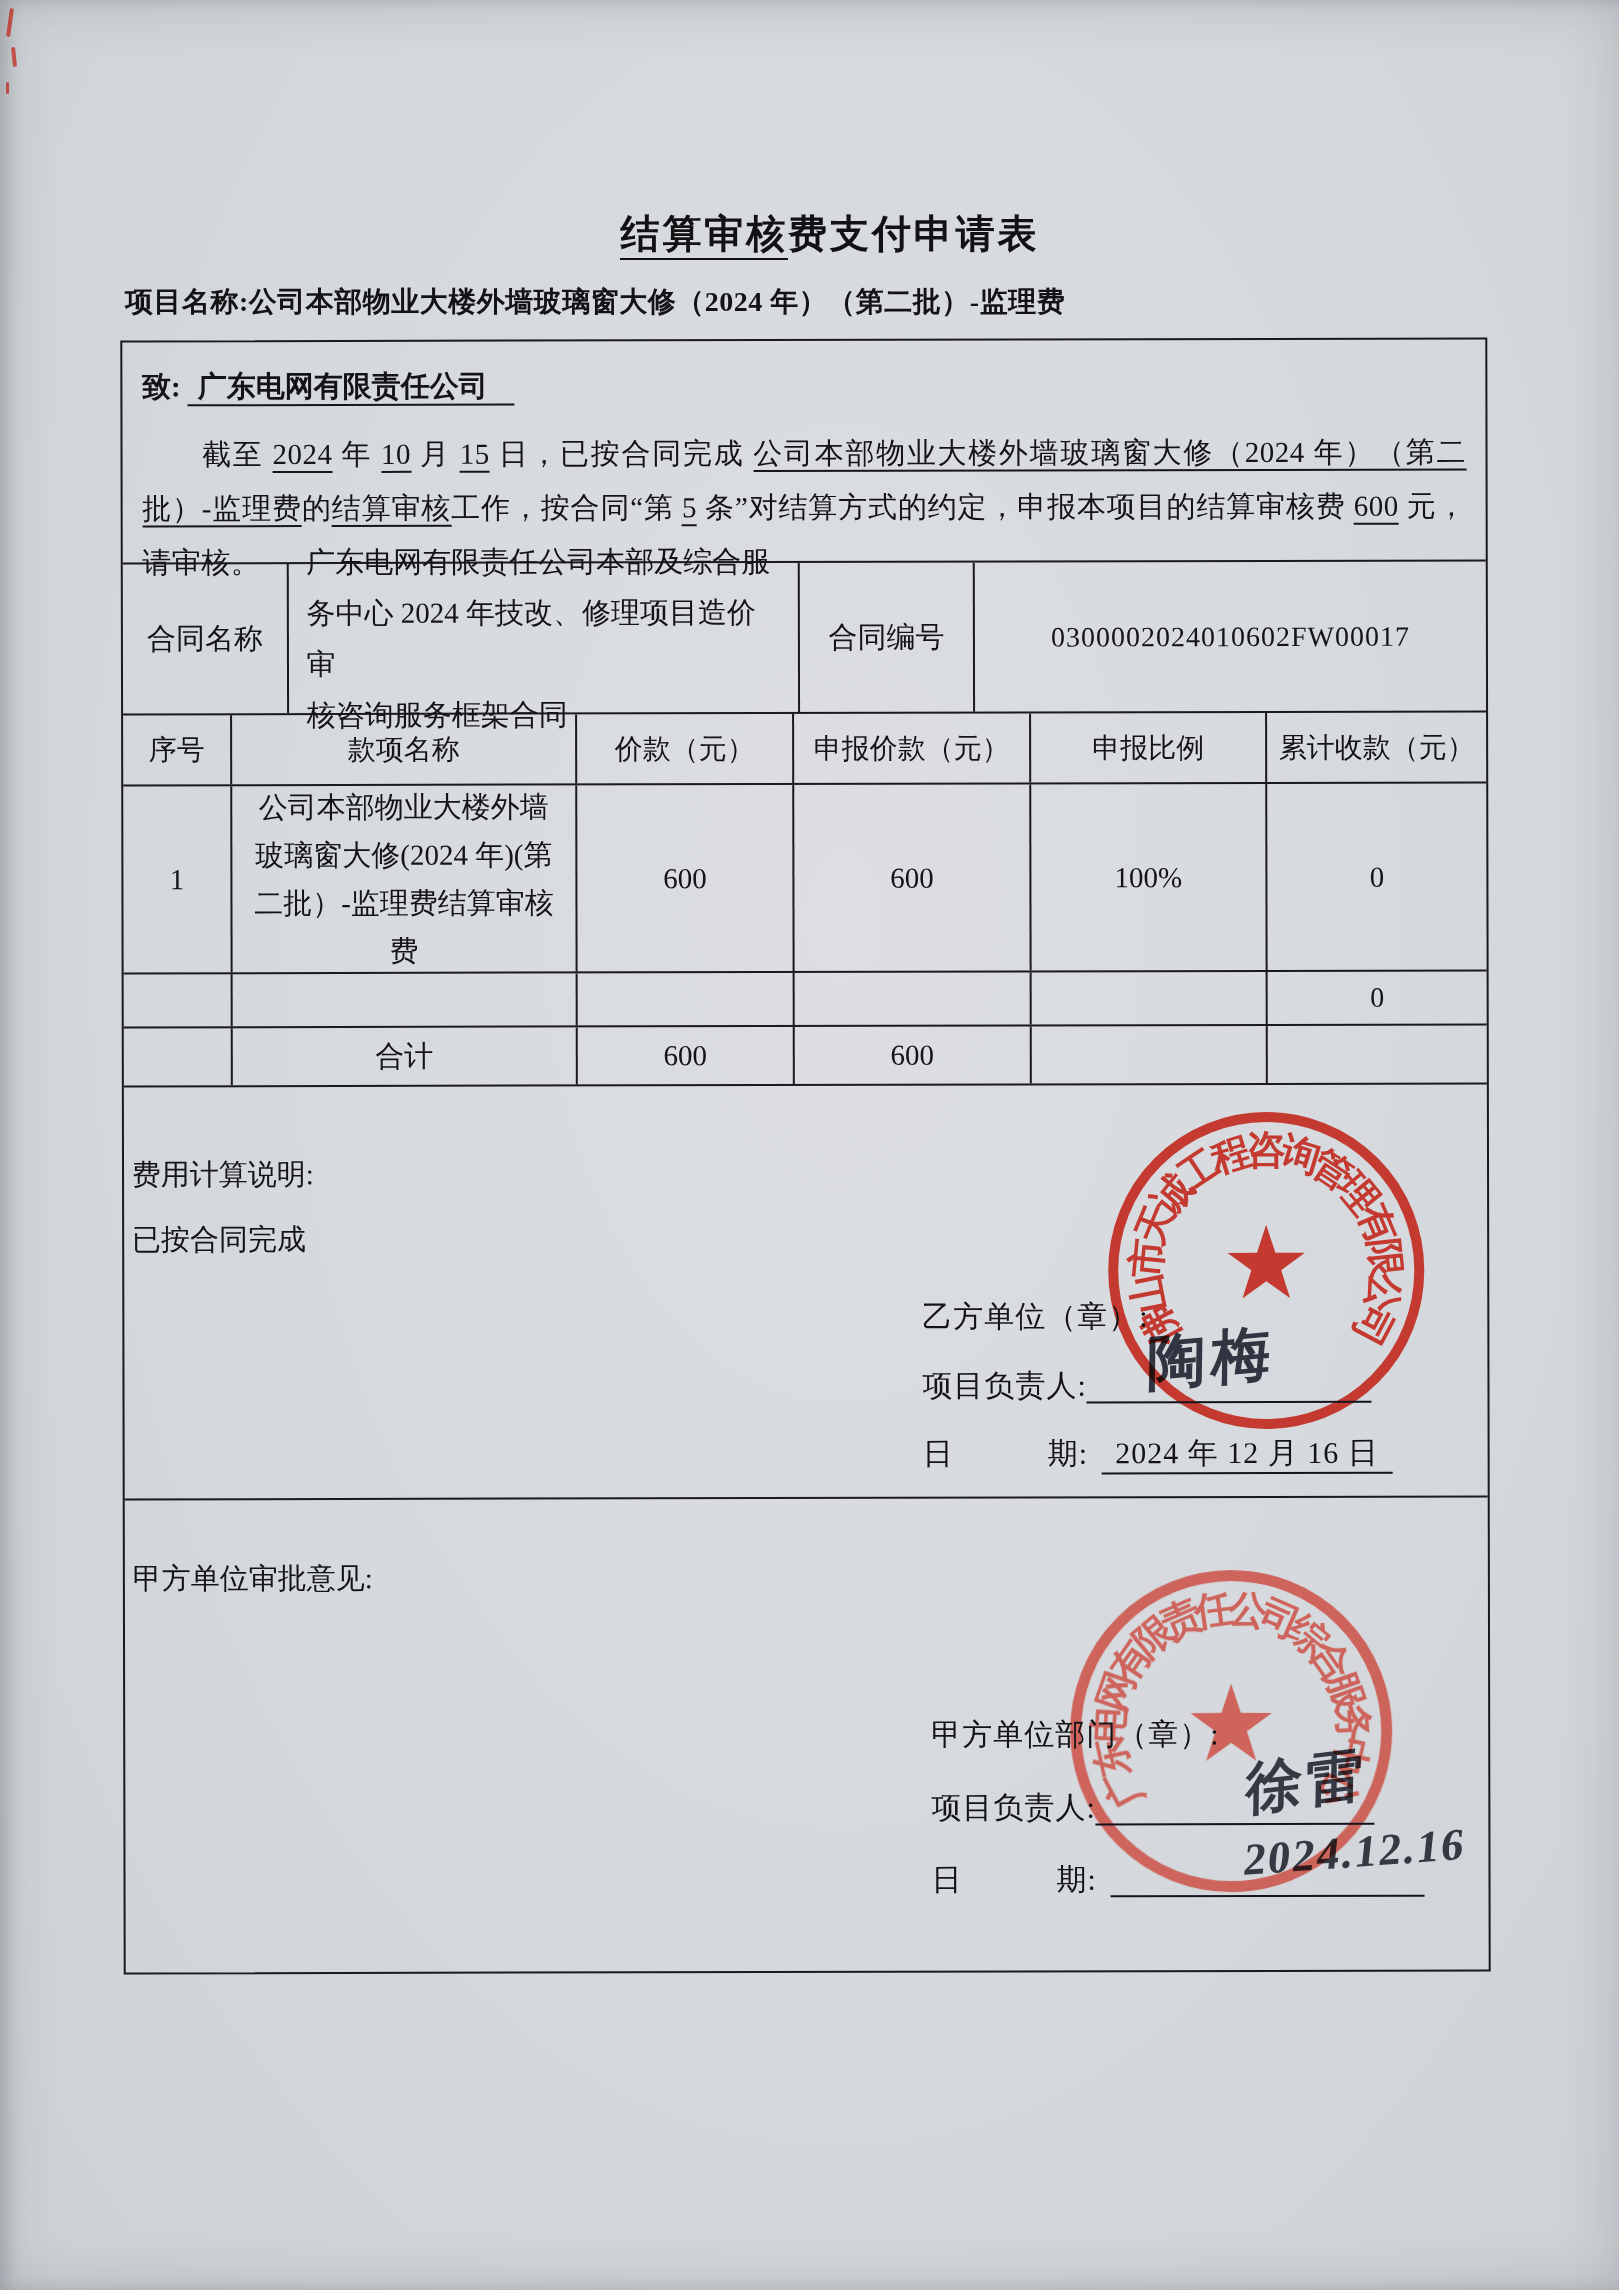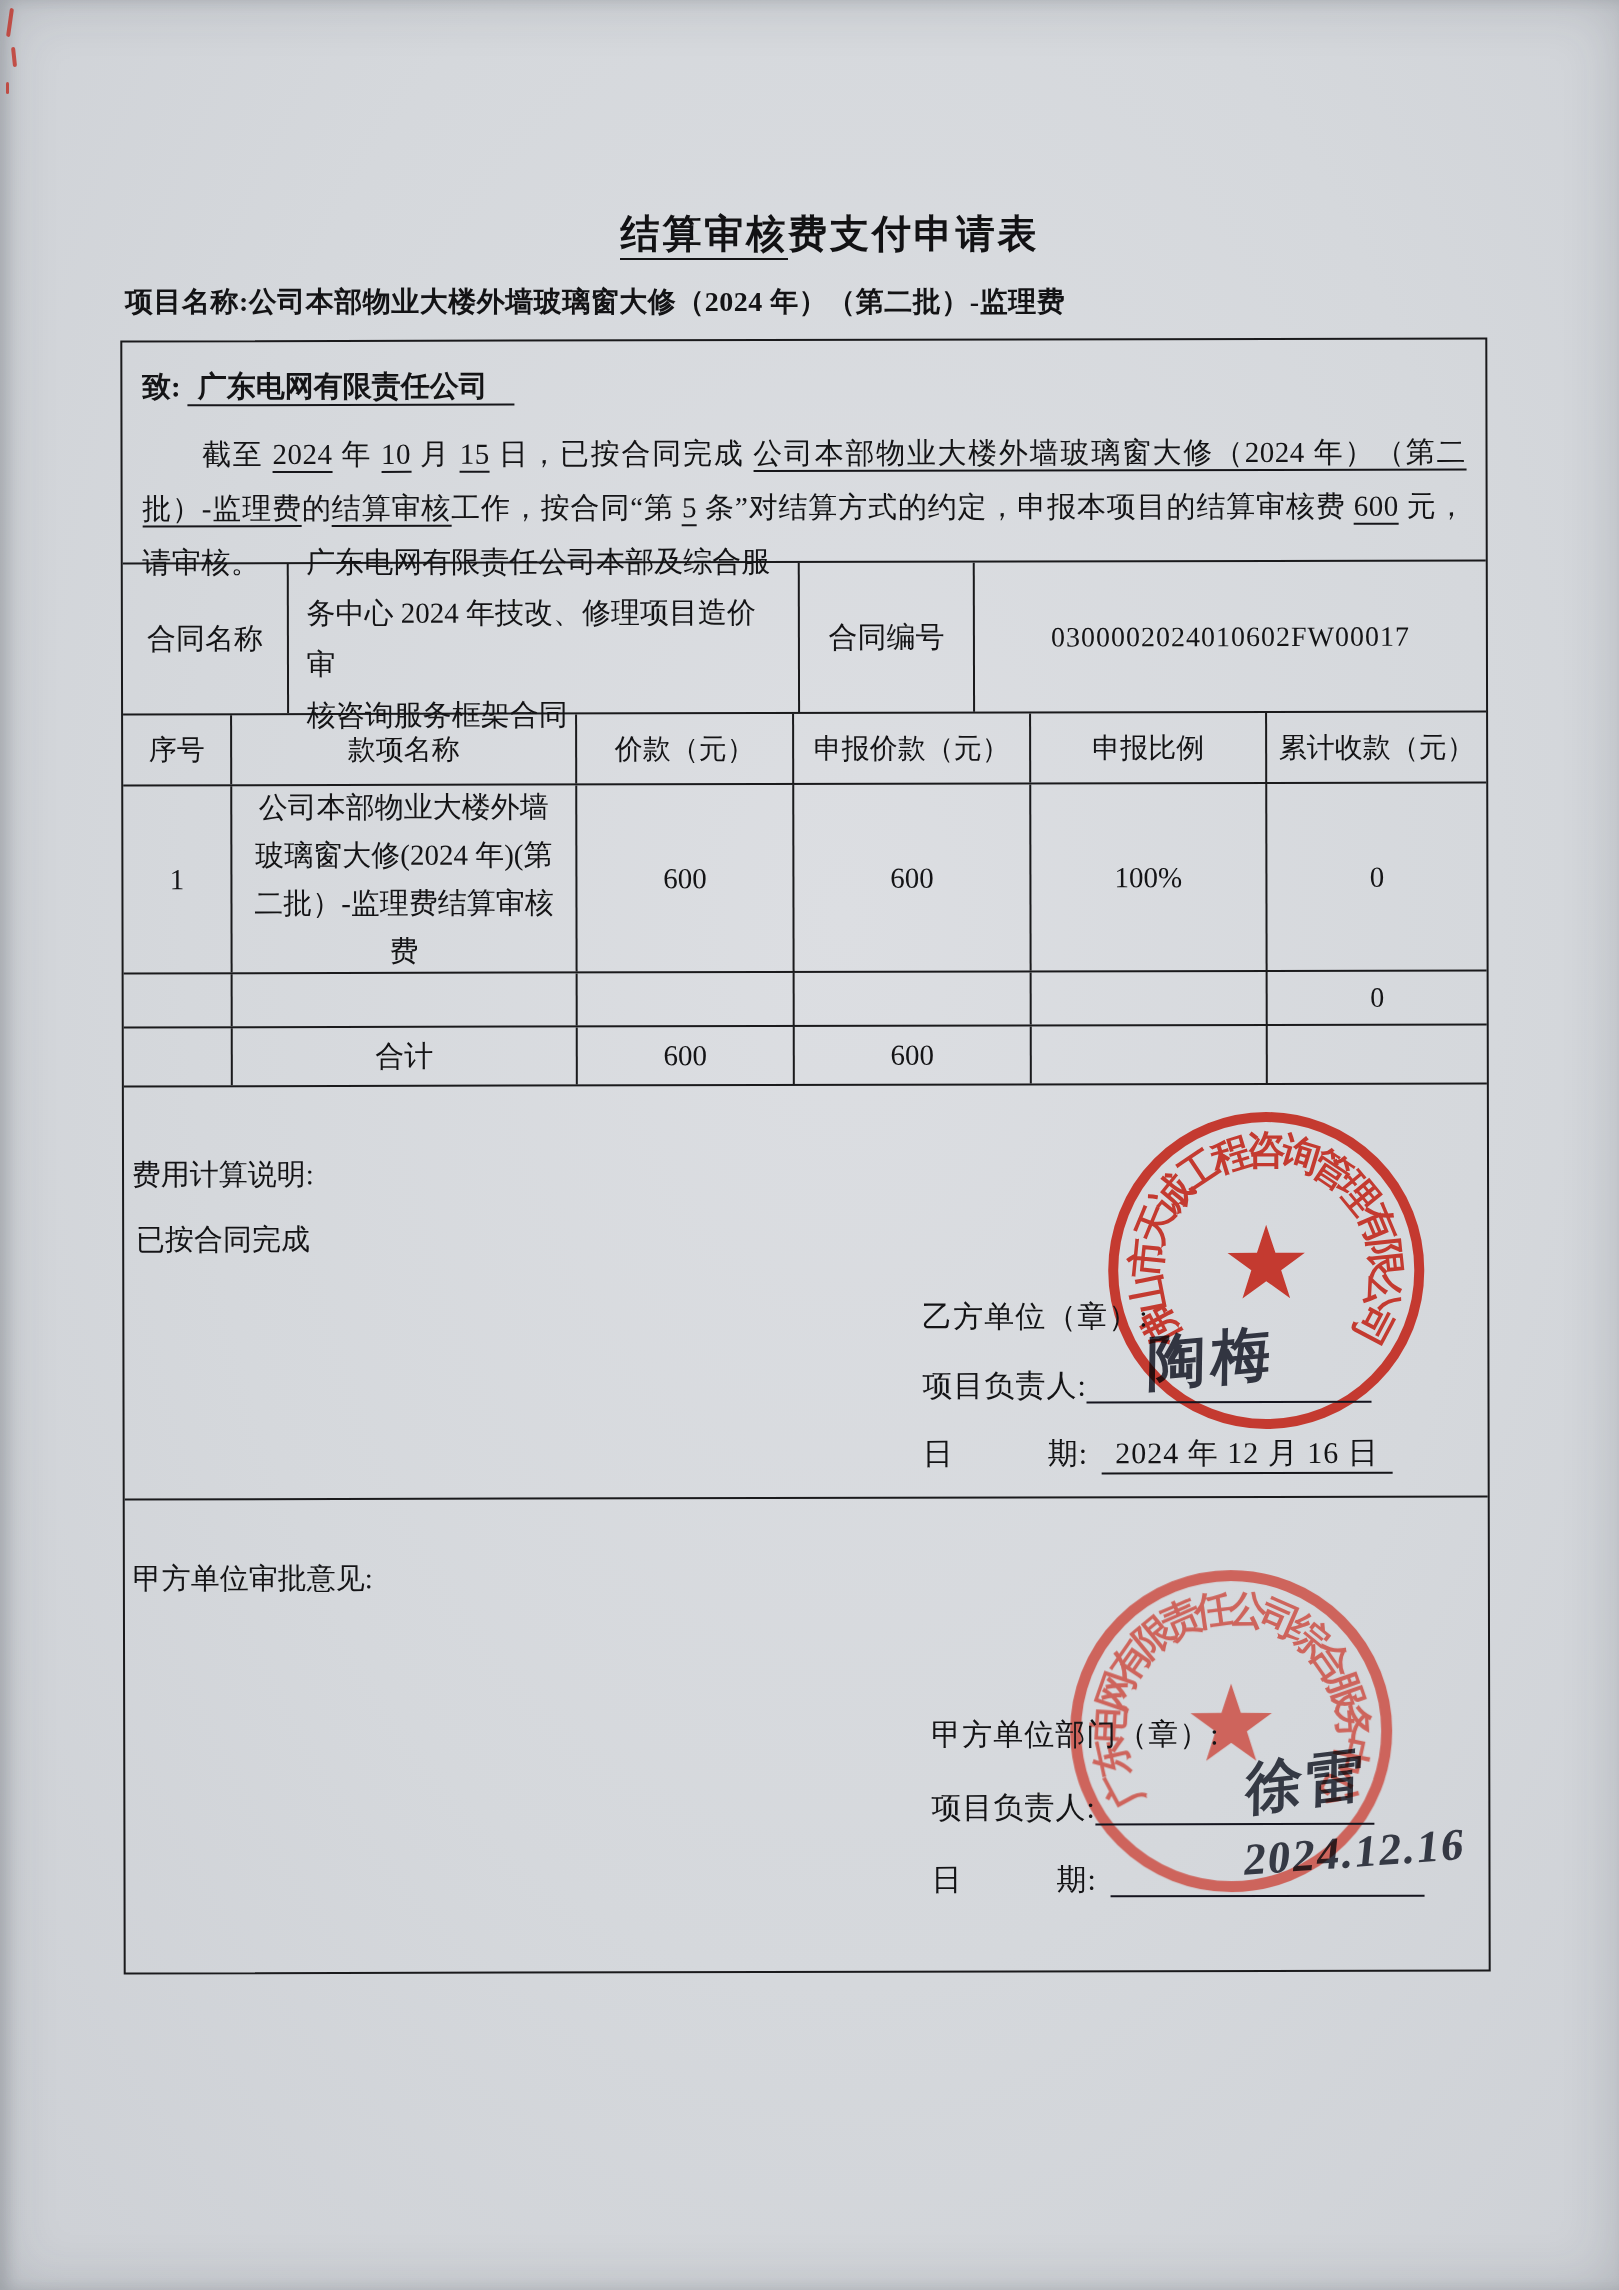--- a/index.html
+++ b/index.html
@@ -69,21 +69,21 @@
   .f-cum{flex:1;}
   .r-thead{height:71px;font-size:28px;}
   .r-data{height:188px;font-size:29px;}
   .r-data .f-item{line-height:48px;padding:0 5.9px;}
   .r-empty{height:54px;font-size:28px;}
   .r-total{height:59px;font-size:29px;}
 
   
   .r-secb{height:413px;display:block;position:relative;}
   .r-seca{height:456px;display:block;position:relative;border-bottom:none;}
-  .remarks{position:absolute;left:7.8px;top:55px;font-size:29px;line-height:65px;text-align:center;}
+  .remarks{position:absolute;left:7.8px;top:55px;font-size:29px;line-height:65px;}
   .review-label{position:absolute;left:7.8px;top:59px;font-size:29px;}
   .pline{position:absolute;white-space:nowrap;font-size:30px;letter-spacing:1px;}
   .blank{display:inline-block;border-bottom:2px solid #14141e;height:33px;vertical-align:-7.8px;}
   .date-gap{margin-left:94px;}
   .date-val{padding:0 13.7px 2.9px 13.7px;margin-left:13.7px;}
 
   
   .stamp{position:absolute;border-radius:50%;mix-blend-mode:multiply;}
   .stamp .ring{position:absolute;inset:3.9px;border-radius:50%;}
   .stamp-b-wrap{left:980px;top:23.4px;width:324px;height:324px;color:var(--stamp-red);opacity:.9;}

